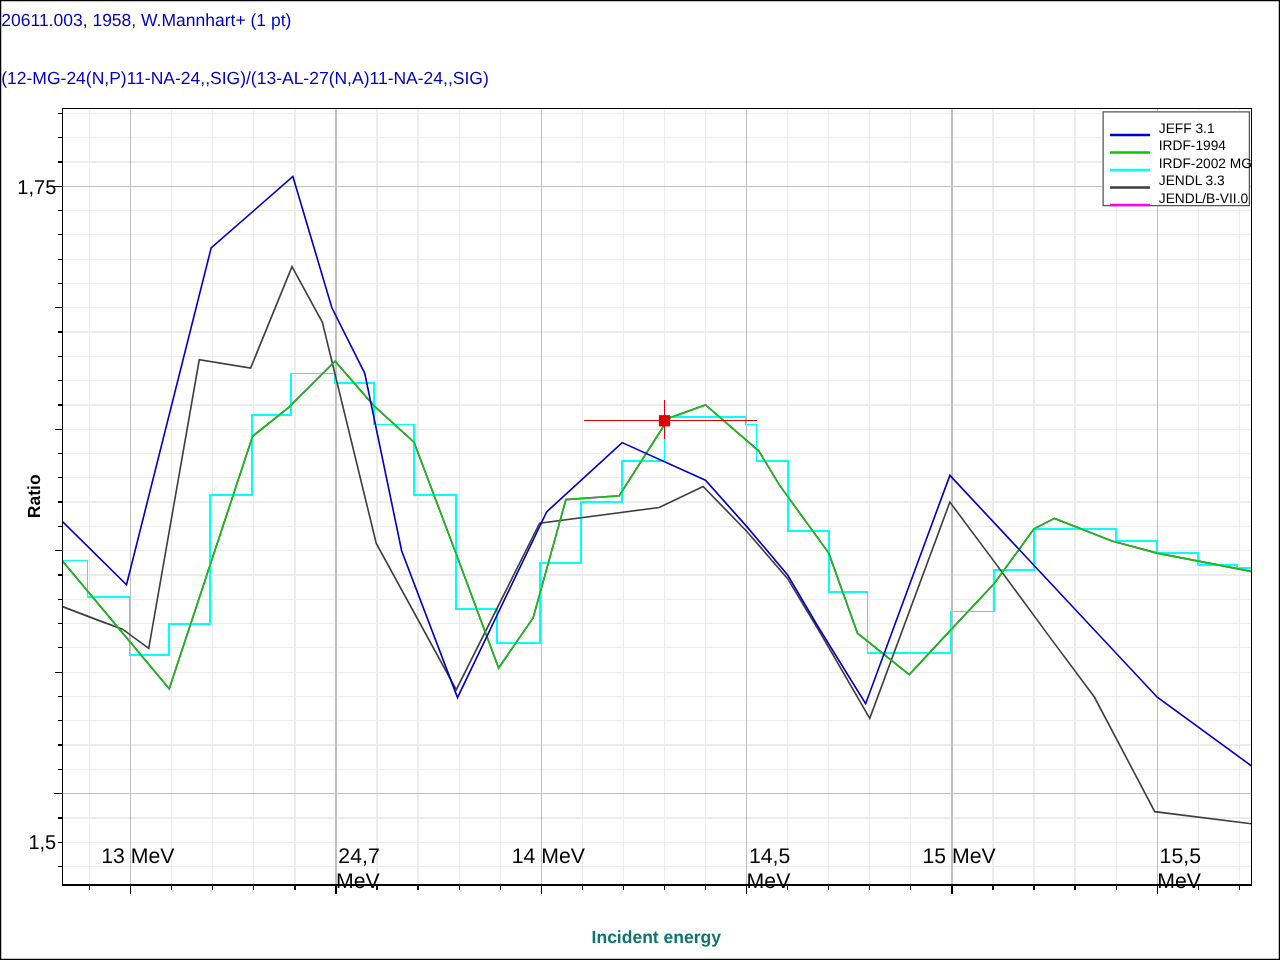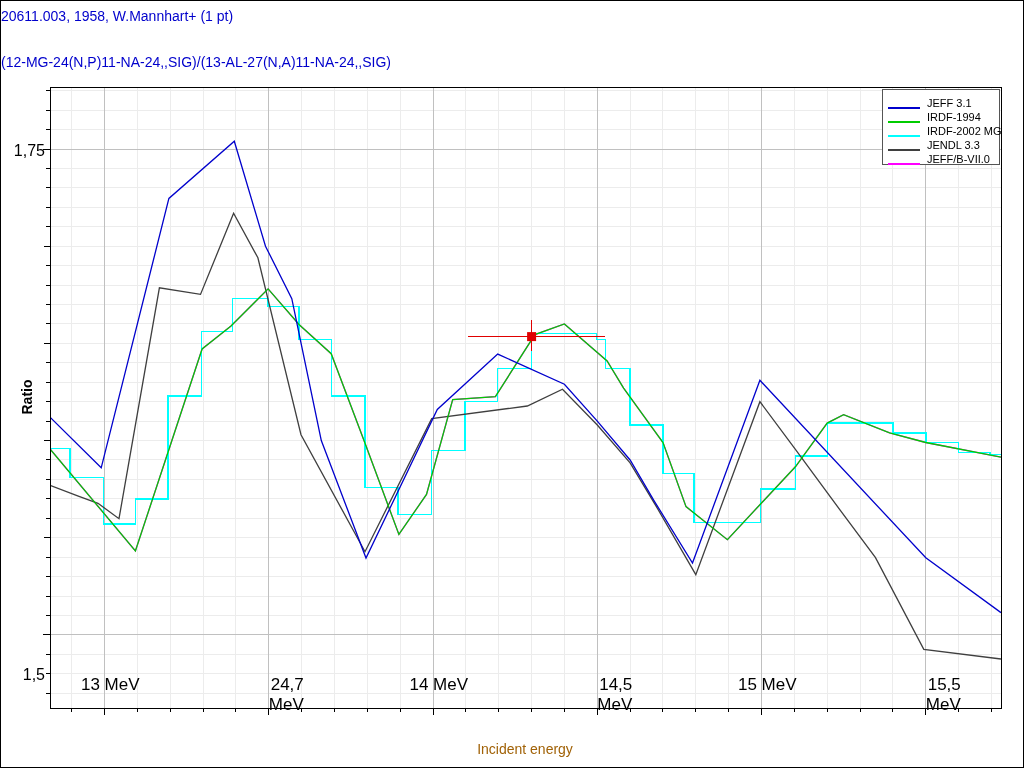--- a/index.html
+++ b/index.html
@@ -6,21 +6,21 @@
   #screen{
     position:relative;width:1024px;height:768px;background:#ffffff;
     border:1px solid #000;box-sizing:border-box;overflow:hidden;
     font-family:"Liberation Sans",sans-serif;
   }
   .title{position:absolute;left:0;width:100%;text-align:left;color:#0000cc;font-weight:normal;white-space:nowrap;}
   .t1{top:7px;font-size:14px;}
   .t2{top:29px;font-size:16px;}
   .t3{top:53px;font-size:14px;}
   #plot-svg{position:absolute;left:0;top:0;width:1024px;height:768px;}
-  .xlabel{position:absolute;left:524px;top:740px;transform:translateX(-50%);font-size:14px;font-weight:normal;color:#a16207;}
+  .xlabel{position:absolute;left:524px;top:740px;transform:translateX(-50%);font-size:14px;font-weight:bold;color:#0f766e;}
   .ylabel{position:absolute;left:26px;top:396px;transform:translate(-50%,-50%) rotate(-90deg);font-size:14px;font-weight:bold;color:#000;white-space:nowrap;}
   .xtick{position:absolute;width:70px;text-align:right;font-size:17px;color:#000;top:674px;}
   .ytick{position:absolute;width:36px;text-align:right;font-size:16px;color:#000;left:8px;}
   #legend{
     position:absolute;left:881px;top:88px;width:118px;height:76px;
     background:#fff;border:1px solid #555;box-sizing:border-box;padding:5px 0 0 5px;z-index:5;
   }
   .lrow{display:flex;align-items:flex-end;height:14px;}
   .lsample{display:inline-block;width:32px;height:2px;flex:0 0 32px;}
   .llabel{margin-left:7px;font-size:11px;color:#000;white-space:nowrap;}
@@ -202,17 +202,17 @@
       <div class="lrow">
         <span class="lsample" style="background: rgb(0, 255, 255);"></span>
         <span class="llabel">IRDF-2002 MG</span>
       </div>
       <div class="lrow">
         <span class="lsample" style="background: rgb(63, 63, 63);"></span>
         <span class="llabel">JENDL 3.3</span>
       </div>
       <div class="lrow">
         <span class="lsample" style="background: rgb(255, 0, 255);"></span>
-        <span class="llabel">JEFF/B-VII.0</span>
+        <span class="llabel">JENDL/B-VII.0</span>
       </div>
     </div>
 
 </div>
 
 </body></html>

